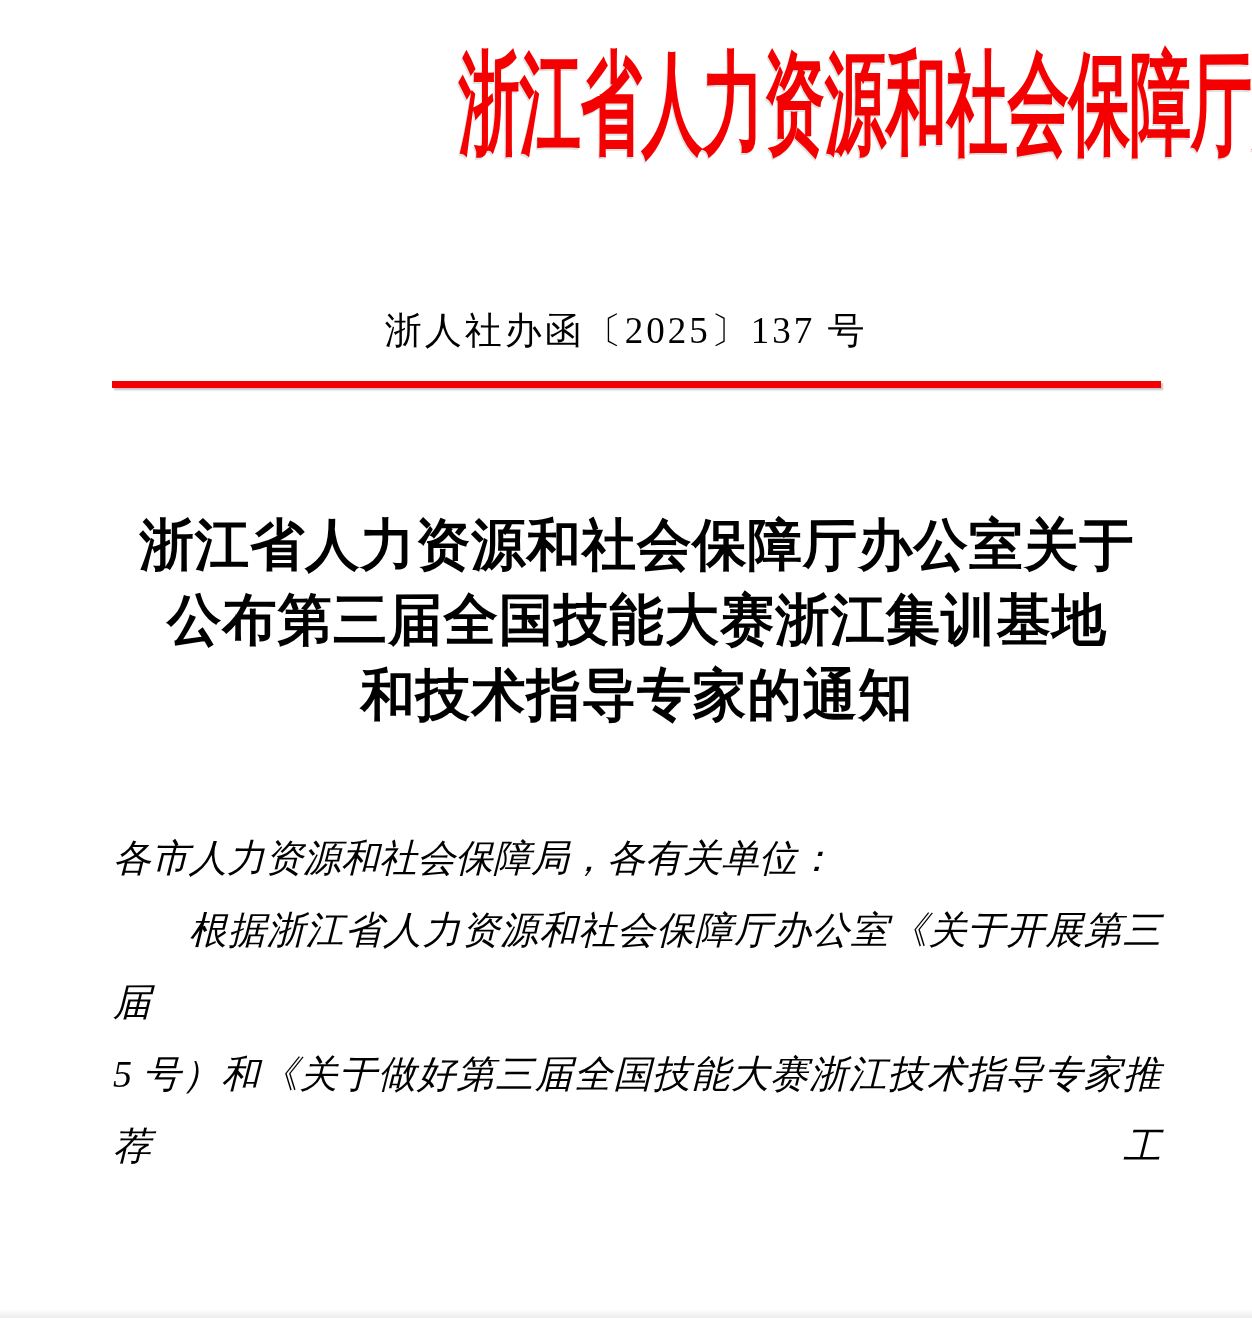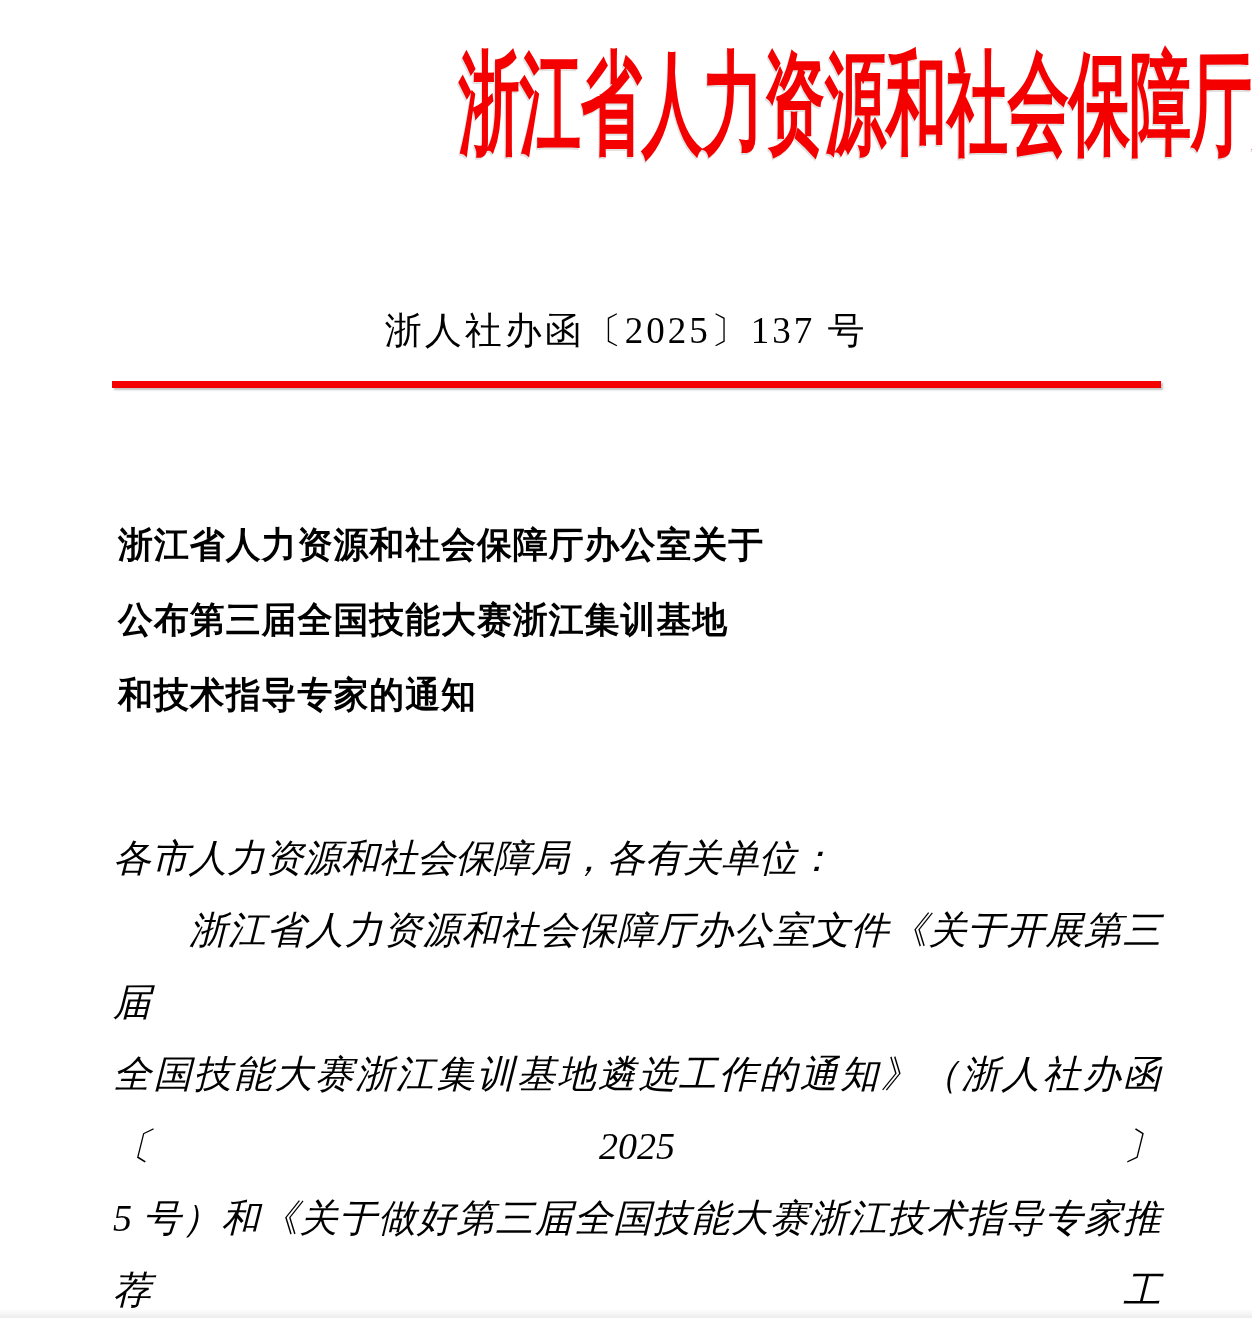--- a/index.html
+++ b/index.html
@@ -59,21 +59,22 @@
     height: 7px;
     background: var(--accent, #f40000);
     box-shadow: 2px 2px 2px rgba(120,120,120,0.45);
   }
   
   .title {
     position: absolute;
     top: 508px;
     left: 102px;
     width: 1070px;
-    font-size: 36px;
+    text-align: center;
+    font-size: 56px;
     line-height: 75px;
     font-weight: bold;
     letter-spacing: 1px;
   }
   .title-line {
     display: block;
     transform: scaleX(0.97);
     transform-origin: 50% 50%;
     white-space: nowrap;
   }
@@ -122,21 +123,20 @@
   <div class="red-line"></div>
 
   <div class="title">
     <span class="title-line">浙江省人力资源和社会保障厅办公室关于</span>
     <span class="title-line">公布第三届全国技能大赛浙江集训基地</span>
     <span class="title-line">和技术指导专家的通知</span>
   </div>
 
   <div class="body-text">
     <div class="body-line">各市人力资源和社会保障局，各有关单位：</div>
-    <div class="body-line justify indent">浙江省人力资源和社会保障厅办公室文件《关于开展第三届</div>
-    <div class="body-line justify">全国技能大赛浙江集训基地遴选工作的通知》（浙人社办函〔2025〕</div>
+    <div class="body-line justify indent">根据浙江省人力资源和社会保障厅办公室《关于开展第三届</div>
     <div class="body-line justify">5 号）和《关于做好第三届全国技能大赛浙江技术指导专家推荐工</div>
 
   </div>
 
   <div class="bottom-edge"></div>
 
 </div>
 
 </body></html>

